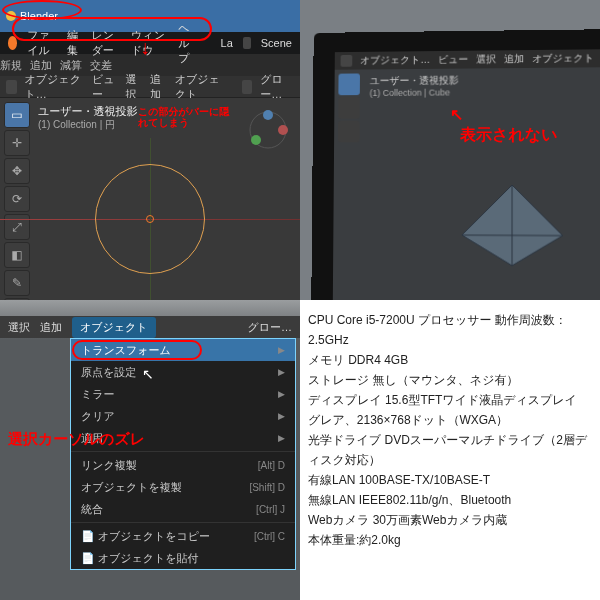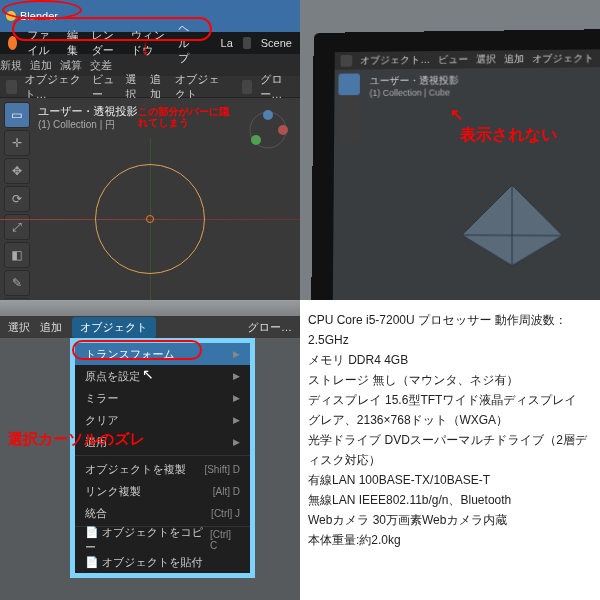--- a/index.html
+++ b/index.html
@@ -47,21 +47,21 @@
   .p2 .s-leftbar .tool.active { background:#4a76a8; }
   .p2 .object3d { position:absolute; left:120px; top:130px; }
   .p2 .object3d svg { overflow:visible; }
   .p2 .ann2 { position:absolute; color:#f00; font-size:16px; font-weight:bold; }
 
   
   .p3 { background:#565a5d; width:100%; height:100%; position:relative; font-size:11px; color:#ddd; }
   .p3 .fade-top { position:absolute; left:0; right:0; top:0; height:40px; background:linear-gradient(#9a9d9f,#565a5d); }
   .p3 .hdrbar { position:absolute; left:0; right:0; top:16px; height:22px; background:#3b3b3b; display:flex; align-items:center; gap:10px; padding:0 8px; }
   .p3 .hdrbar .active { background:#1f5f8b; padding:3px 8px; border-radius:3px; color:#fff; }
-  .p3 .menu { position:absolute; left:70px; top:38px; width:185px; background:#1f1f1f; border:5px solid #7dd3fc; }
+  .p3 .menu { position:absolute; left:70px; top:38px; width:226px; background:#1f1f1f; border:1px solid #7dd3fc; }
   .p3 .menu .row { display:flex; justify-content:space-between; align-items:center; padding:4px 10px; color:#ccc; height:22px; }
   .p3 .menu .row.highlight { background:#3874a8; color:#fff; }
   .p3 .menu .row .tri { color:#888; font-size:9px; }
   .p3 .menu hr { border:none; border-top:1px solid #333; margin:2px 0; }
   .p3 .menu .row .kb { color:#888; font-size:10px; }
   .p3 .ann3 { position:absolute; color:#f00; font-size:15px; font-weight:bold; }
   .p3 .cursor { position:absolute; color:#fff; font-size:14px; }
 
   
   .p4 { background:#fff; color:#222; padding:10px 8px; font-size:12px; line-height:20px; overflow:hidden; }
@@ -199,26 +199,26 @@
         <div class="row">
           <span>クリア</span>
           <span class="tri">▶</span>
         </div>
         <div class="row">
           <span>適用</span>
           <span class="tri">▶</span>
         </div>
         <hr>
         <div class="row">
+          <span>リンク複製</span>
+          <span class="kb">[Alt] D</span>
+        </div>
+        <div class="row">
           <span>オブジェクトを複製</span>
           <span class="kb">[Shift] D</span>
-        </div>
-        <div class="row">
-          <span>リンク複製</span>
-          <span class="kb">[Alt] D</span>
         </div>
         <div class="row">
           <span>統合</span>
           <span class="kb">[Ctrl] J</span>
         </div>
         <hr>
         <div class="row">
           <span>📄 オブジェクトをコピー</span>
           <span class="kb">[Ctrl] C</span>
         </div>

